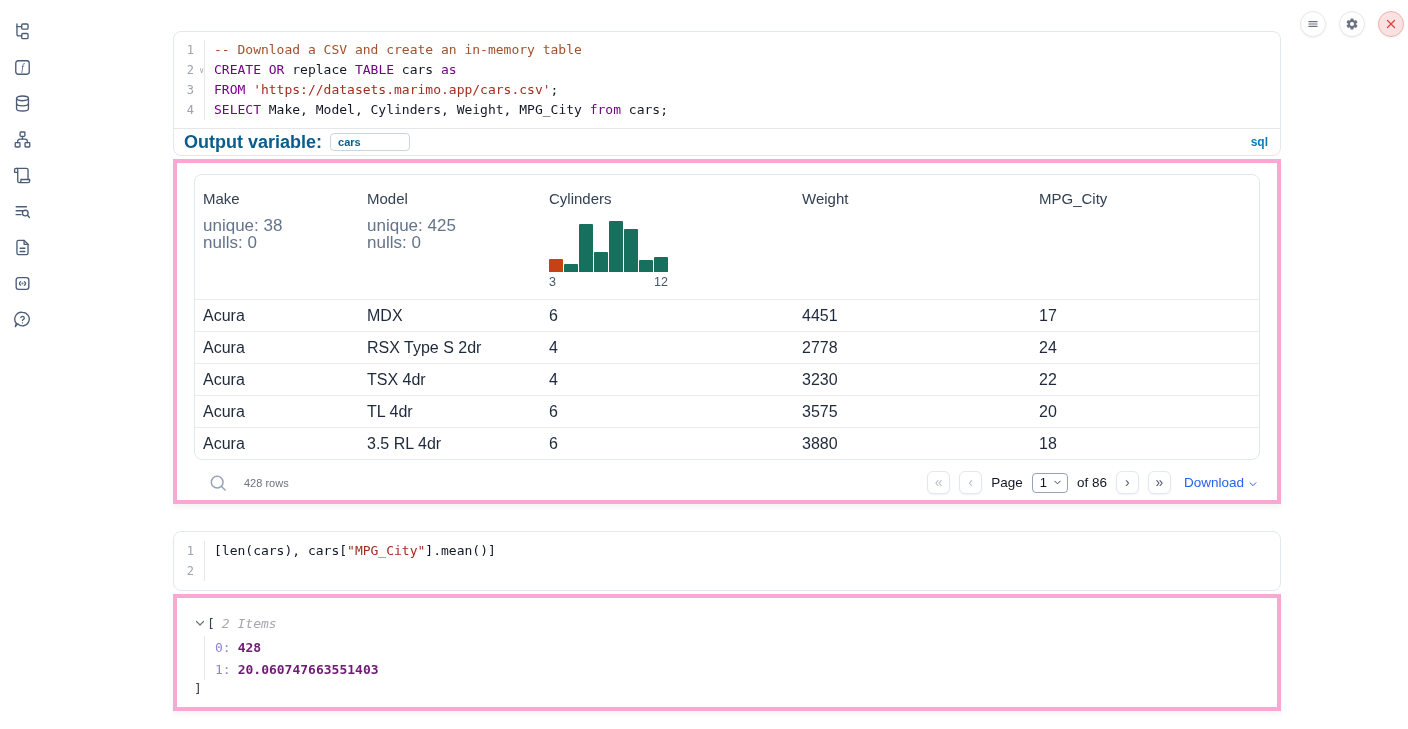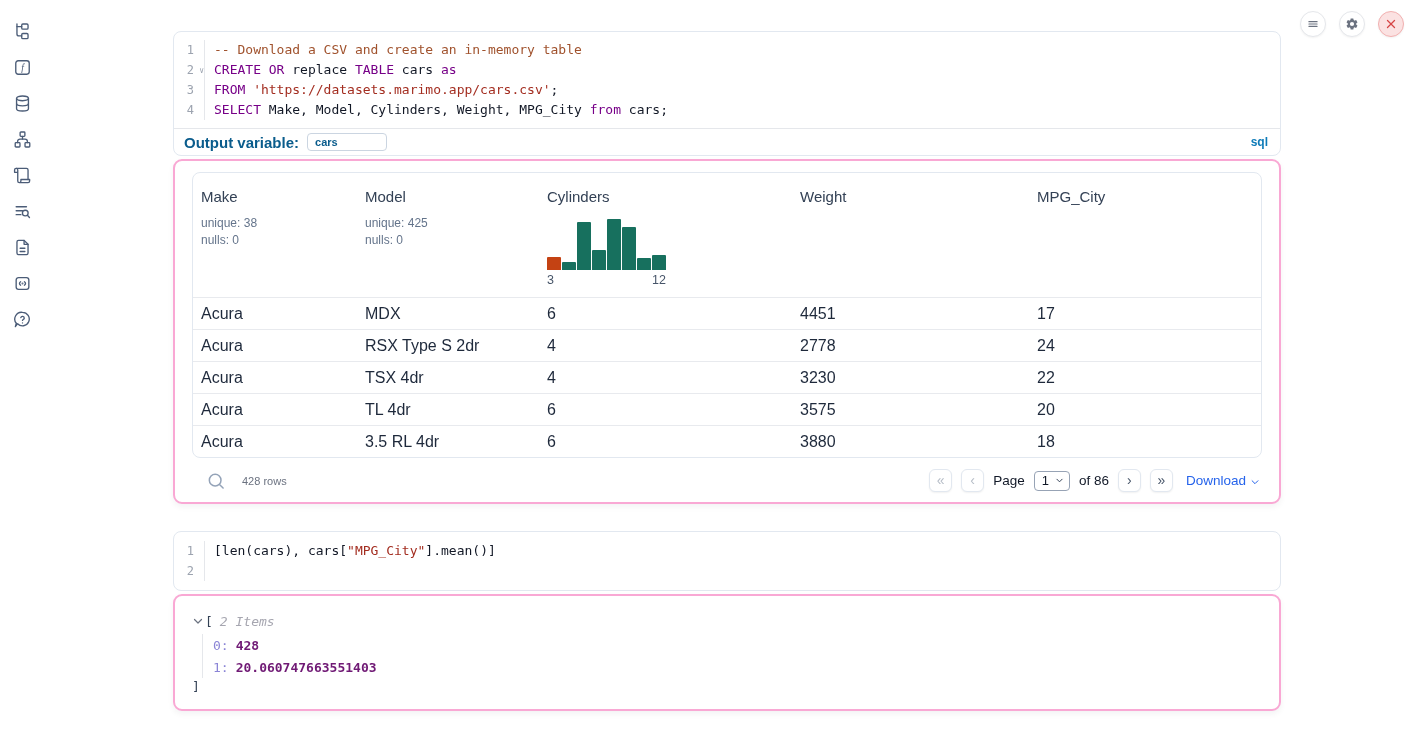--- a/index.html
+++ b/index.html
@@ -33,33 +33,33 @@
     font-size:12px; text-align:right; }
   .gutter .gl { padding-right:10px; position:relative; height:20px; }
   .gutter .fold { position:absolute; right:0px; top:1px; font-size:8px; color:#9ca3af; }
   .code { padding-left:9px; color:#121826; white-space:pre; }
   .cline { height:20px; }
   .tok-kw  { color:#770088; }
   .tok-str { color:#a32d20; }
   .tok-com { color:#a0522d; }
   
   .outvar-row { border-top:1px solid #e5e7eb; height:27px; display:flex; align-items:center; padding:0 12px 0 10px; }
-  .outvar-label { font-size:15px; font-weight:bold; color:#0a5c8c;text-align:center; }
+  .outvar-label { font-size:18px; font-weight:bold; color:#0a5c8c;text-align:center; }
   .outvar-input { margin-left:8px; width:80px; height:18px; border:1px solid #cbd5e1; border-radius:4px;
     font-family:"Liberation Sans",sans-serif; font-size:11px; font-weight:bold; color:#0a5c8c; padding:0 7px; outline:none; }
   .lang-badge { margin-left:auto; font-size:12px; font-weight:bold; color:#0e7bb8; }
   
-  .output-panel { margin-top:3px; border:2px solid #f9a8d4; border-radius:9px; background:#fff;
+  .output-panel { margin-top:3px; border:4px solid #f9a8d4; border-radius:0; background:#fff;
     box-shadow:0 3px 6px rgba(15,23,42,.05); }
   #table-output { padding:11px 17px 0; height:345px; }
   .table-panel { border:1px solid #e2e8f0; border-radius:8px; overflow:hidden; }
   .t-grid { display:grid; grid-template-columns:164px 182px 253px 237px 1fr; }
   .th { padding:15px 8px 8px; height:124px; display:flex; flex-direction:column; align-items:flex-start; cursor:pointer; }
   .col-name { font-size:15px; color:#334155; }
-  .col-stats { margin-top:10px; font-size:12px; color:#64748b; line-height:17px; }
+  .col-stats { margin-top:10px; font-size:17px; color:#64748b; line-height:17px; }
   .hist { margin-top:auto; width:119px; }
   .hist-bars { display:flex; align-items:flex-end; gap:1px; height:51px; }
   .hist-bar { border-radius:1px 1px 0 0; }
   .hist-labels { display:flex; justify-content:space-between; font-size:12.5px; color:#475569; margin-top:3px; height:16px; }
   .tr { border-top:1px solid #e8eaee; height:32px; align-items:center; font-size:16px; color:#1e293b; }
   .td { padding:0 8px; overflow:hidden; white-space:nowrap; }
   
   .table-footer { height:45px; display:flex; align-items:center; padding:0 2px; }
   .search-btn { background:none; border:none; padding:0; margin-left:12px; width:20px; height:20px; color:#94a3b8; cursor:pointer; }
   .row-count { margin-left:16px; font-size:11px; color:#6b7280; }

